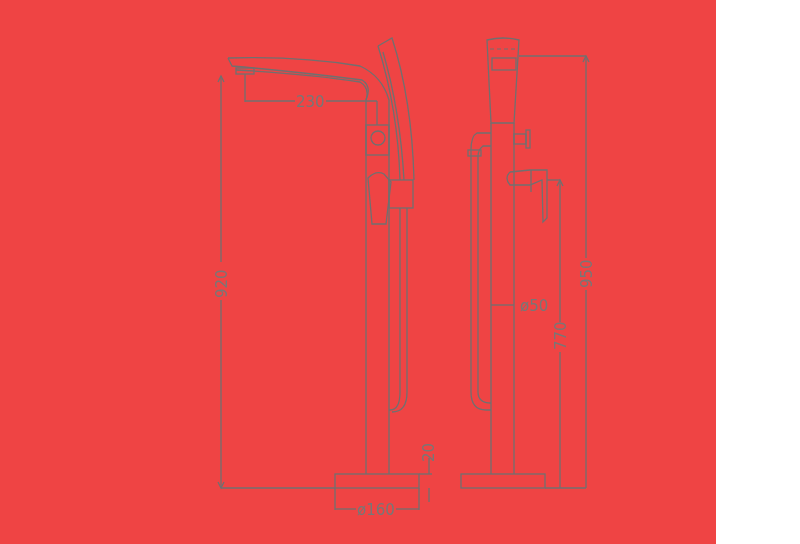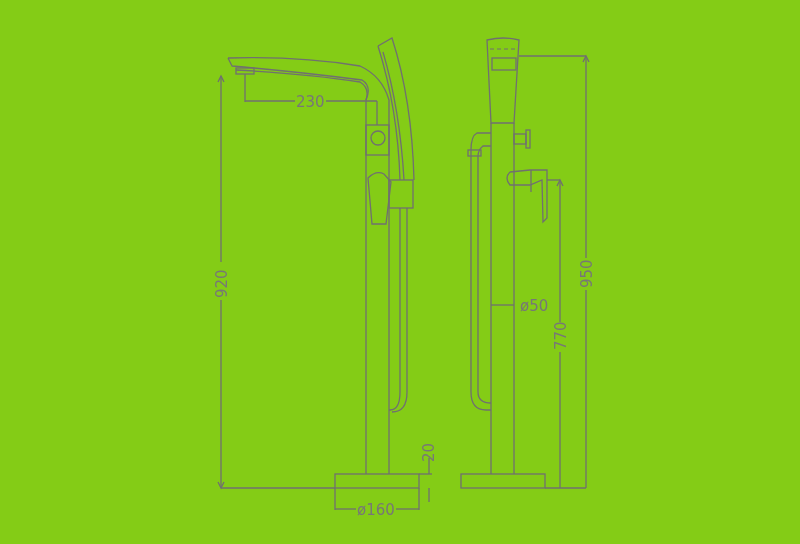--- a/index.html
+++ b/index.html
@@ -1,16 +1,16 @@
 <!DOCTYPE html>
 <html><head>
 <meta charset="utf-8">
 <style>
   html,body{margin:0;padding:0;background:#ffffff;}
-  #stage{position:relative;width:800px;height:544px;overflow:hidden;background:#84cc16;}
+  #stage{position:relative;width:716px;height:544px;overflow:hidden;background:#ef4444;}
   svg{position:absolute;left:0;top:0;}
   .dimtxt{font-family:"DejaVu Sans",sans-serif;font-size:15px;fill:#777777;}
 </style>
 </head>
 <body>
 
 <div id="stage">
 <svg width="800" height="544" viewBox="0 0 800 544" fill="none" stroke="#707070" stroke-width="1.3">
 
   <g>

